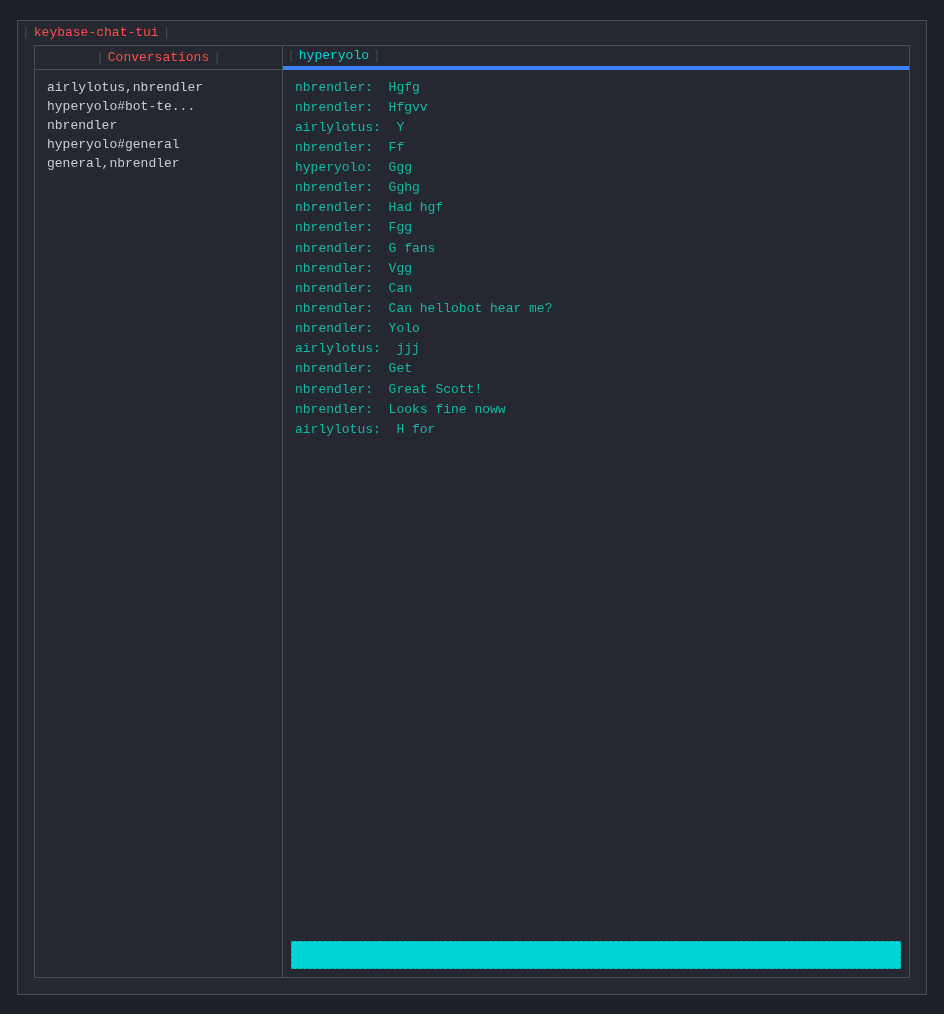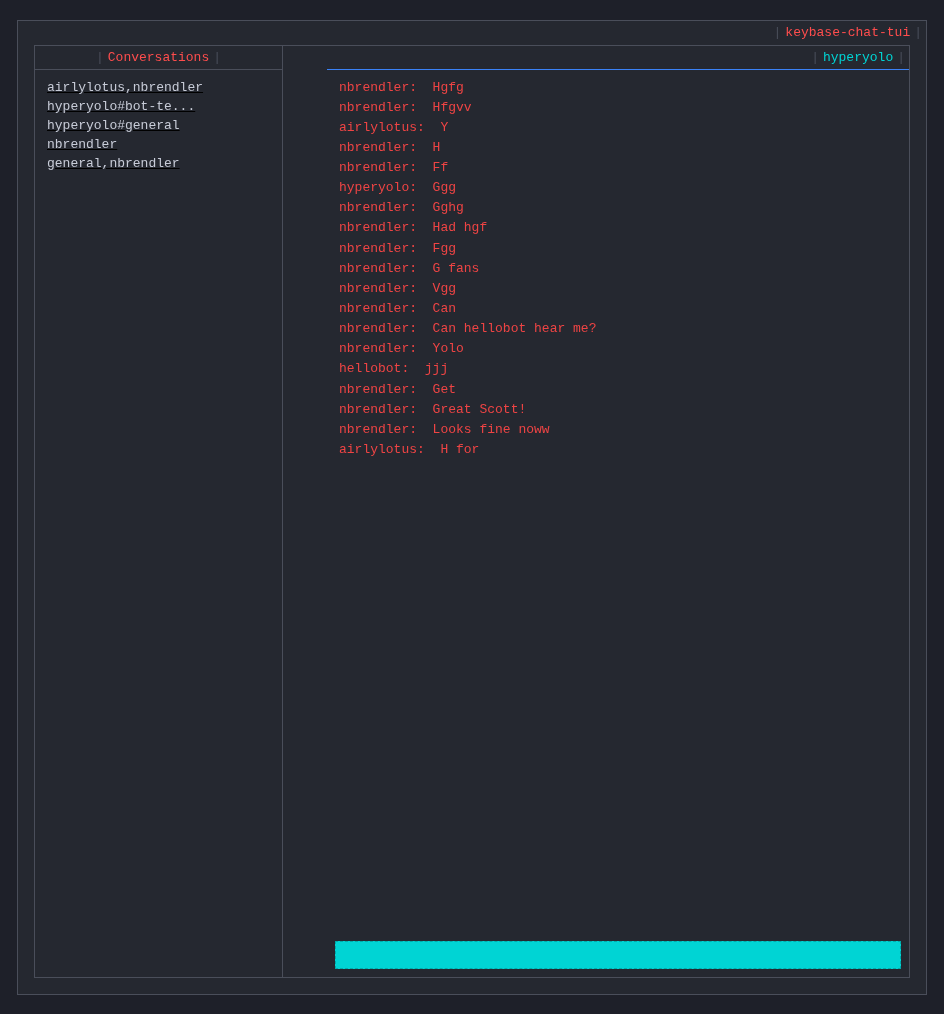--- a/index.html
+++ b/index.html
@@ -23,21 +23,21 @@
       height: 975px;
       background-color: #252830;
       border: 1px solid #4a4e5a;
       position: relative;
       display: flex;
       flex-direction: column;
     }
 
     .top-bar {
       display: flex;
-      justify-content: flex-end;
+      justify-content: flex-start;
       align-items: center;
       padding: 4px 0;
       position: relative;
       height: 24px;
     }
 
     .top-bar-title {
       color: #ff4d4d;
       font-size: 13px;
       position: relative;
@@ -49,21 +49,20 @@
       color: #4a4e5a;
       margin: 0 4px;
     }
 
     .main-content {
       display: flex;
       flex: 1;
       border: 1px solid #4a4e5a;
       margin: 0 16px 16px 16px;
       overflow: hidden;
-      gap: 44px;
     }
 
     
     .left-panel {
       width: 248px;
       border-right: 1px solid #4a4e5a;
       display: flex;
       flex-direction: column;
       flex-shrink: 0;
     }
@@ -86,21 +85,20 @@
     .left-panel-header-title::before,
     .left-panel-header-title::after {
       content: '|';
       color: #4a4e5a;
       margin: 0 4px;
     }
 
     .conversation-list {
       padding: 8px 0;
       flex: 1;
-      text-decoration: underline;
     }
 
     .conversation-item {
       padding: 2px 12px;
       color: #c8ccd8;
       font-size: 13px;
       cursor: pointer;
       white-space: nowrap;
       overflow: hidden;
       text-overflow: ellipsis;
@@ -110,23 +108,23 @@
     .right-panel {
       flex: 1;
       display: flex;
       flex-direction: column;
       overflow: hidden;
     }
 
     .right-panel-header {
       display: flex;
       align-items: center;
-      justify-content: flex-end;
+      justify-content: flex-start;
       padding: 4px 0;
-      border-bottom: 1px solid #3b82f6;
+      border-bottom: 4px solid #3b82f6;
       height: 24px;
     }
 
     .right-panel-header-title {
       color: #00d4d4;
       font-size: 13px;
       position: relative;
     }
 
     .right-panel-header-title::before,
@@ -137,21 +135,21 @@
     }
 
     .messages-area {
       flex: 1;
       padding: 8px 12px;
       overflow-y: auto;
     }
 
     .message-line {
       font-size: 13px;
-      color: #ef4444;
+      color: #14b8a6;
       line-height: 1.55;
       white-space: pre;
     }
 
     .input-area {
       height: 28px;
       margin: 4px 8px 8px 8px;
       background-color: #00d4d4;
       border: 1px dashed #00aaaa;
       display: flex;
@@ -180,47 +178,46 @@
 
   <div class="main-content">
 
     <div class="left-panel">
       <div class="left-panel-header">
         <span class="left-panel-header-title">Conversations</span>
       </div>
       <div class="conversation-list">
         <div class="conversation-item">airlylotus,nbrendler</div>
         <div class="conversation-item">hyperyolo#bot-te...</div>
+        <div class="conversation-item">nbrendler</div>
         <div class="conversation-item">hyperyolo#general</div>
-        <div class="conversation-item">nbrendler</div>
         <div class="conversation-item">general,nbrendler</div>
       </div>
     </div>
 
     <div class="right-panel">
       <div class="right-panel-header">
         <span class="right-panel-header-title">hyperyolo</span>
       </div>
       <div class="messages-area" id="messages-container">
 
       <div class="message-line">nbrendler:  Hgfg</div>
           <div class="message-line">nbrendler:  Hfgvv</div>
           <div class="message-line">airlylotus:  Y</div>
-          <div class="message-line">nbrendler:  H</div>
           <div class="message-line">nbrendler:  Ff</div>
           <div class="message-line">hyperyolo:  Ggg</div>
           <div class="message-line">nbrendler:  Gghg</div>
           <div class="message-line">nbrendler:  Had hgf</div>
           <div class="message-line">nbrendler:  Fgg</div>
           <div class="message-line">nbrendler:  G fans</div>
           <div class="message-line">nbrendler:  Vgg</div>
           <div class="message-line">nbrendler:  Can</div>
           <div class="message-line">nbrendler:  Can hellobot hear me?</div>
           <div class="message-line">nbrendler:  Yolo</div>
-          <div class="message-line">hellobot:  jjj</div>
+          <div class="message-line">airlylotus:  jjj</div>
           <div class="message-line">nbrendler:  Get</div>
           <div class="message-line">nbrendler:  Great Scott!</div>
           <div class="message-line">nbrendler:  Looks fine noww</div>
           <div class="message-line">airlylotus:  H for</div>
         </div>
       <div class="input-area">
         <input class="input-field" type="text" style="">
       </div>
     </div>
 

